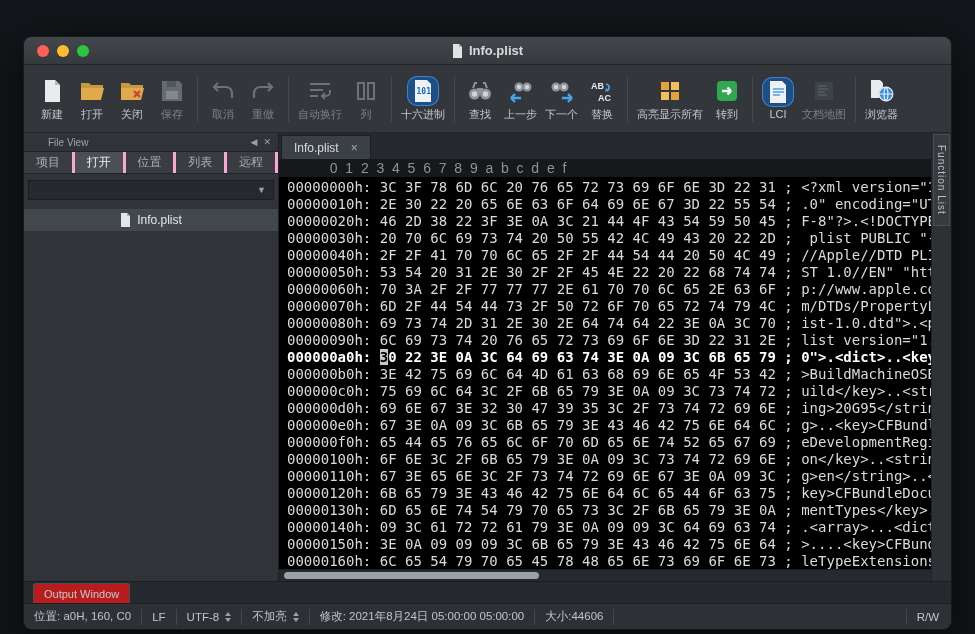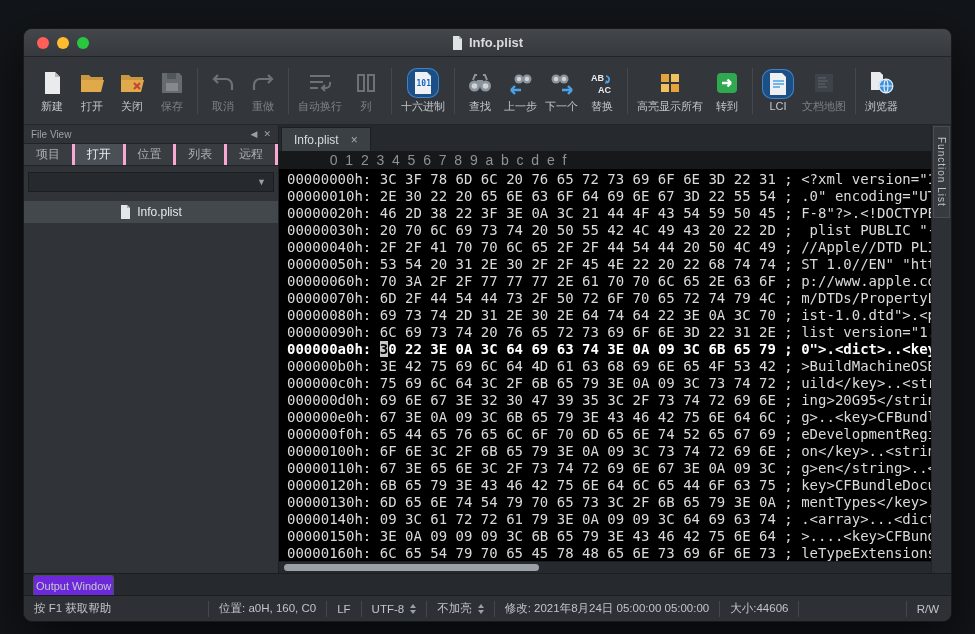--- a/index.html
+++ b/index.html
@@ -1,19 +1,19 @@
 <!DOCTYPE html>
 <html><head>
 <meta charset="utf-8">
 <style>
   * { margin:0; padding:0; box-sizing:border-box; }
   html,body { width:975px; height:634px; background:#121519; overflow:hidden;
               font-family:"Liberation Sans", sans-serif; }
 
-  .window { position:absolute; left:23px; top:28px; width:929px; height:594px;
+  .window { position:absolute; left:23px; top:36px; width:929px; height:594px;
             background:#2e3236; border-radius:9px; overflow:hidden;
             border:1px solid #17191c; box-shadow:0 18px 50px rgba(0,0,0,.65);
             display:flex; flex-direction:column; }
 
   
   .titlebar { flex:0 0 28px; background:linear-gradient(#43474c,#36393e);
               border-bottom:1px solid #222528; position:relative;
               display:flex; align-items:center; }
   .lights { display:flex; gap:8px; margin-left:13px; }
   .light { width:12px; height:12px; border-radius:50%; }
@@ -31,21 +31,21 @@
   .titem.dim { opacity:.5; }
   .tsep { width:1px; height:46px; background:#45494e; margin:0 5px; flex:0 0 1px; }
 
   
   .content { flex:1; display:flex; min-height:0; }
 
   
   .sidebar { flex:0 0 255px; background:#303439; border-right:1px solid #1e2124;
              display:flex; flex-direction:column; }
   .sb-header { flex:0 0 18px; display:flex; align-items:center; padding:0 7px;
-               color:#9ea3a8; font-size:10px; gap:6px; }
+               color:#9ea3a8; font-size:10px; gap:6px;margin-left:17px; }
   .sb-header .sp { flex:1; }
   .sb-hicon { color:#9aa0a6; font-size:9px; line-height:1; cursor:default; }
   .sb-tabs { flex:0 0 23px; display:flex; background:#2b2f33;
              border-top:1px solid #212427; border-bottom:1px solid #212427; }
   .sb-tab { flex:1; display:flex; align-items:center; justify-content:center;
             font-size:12px; color:#a9aeb3; background:#393d42; border-right:3px solid #f9a8d4; }
   .sb-tab.active { background:#4b5056; color:#edf0f2; }
   .sb-dd { margin:6px 4px 4px 4px; height:20px; background:#26292d; border:1px solid #1b1e21;
            display:flex; align-items:center; justify-content:flex-end; padding:0 7px;
            color:#9aa0a6; font-size:9px; }
@@ -75,22 +75,22 @@
 
   
   .fl-strip { flex:0 0 20px; background:#2d3135; border-left:1px solid #202327;
               display:flex; flex-direction:column; align-items:center; }
   .fl-tab { margin-top:1px; padding:10px 2px; background:#373b40; border:1px solid #4a4e53;
             writing-mode:vertical-rl; font-size:10px; color:#bcc0c4; letter-spacing:1px; }
 
   
   .outrow { flex:0 0 22px; background:#26292d; border-top:1px solid #1b1e21;
             display:flex; align-items:flex-end; padding-left:9px; }
-  .outtab { height:20px; display:flex; align-items:center; padding:0 2px;
-            background:#6d28d9; border:1px solid #4b4f54; border-bottom:none;
+  .outtab { height:20px; display:flex; align-items:center; padding:0 10px;
+            background:#b91c1c; border:1px solid #4b4f54; border-bottom:none;
             border-radius:3px 3px 0 0; color:#c5c9cd; font-size:11px; }
 
   
   .status { flex:0 0 26px; background:#2d3136; border-top:1px solid #1b1e21;
             display:flex; align-items:center; color:#c1c5c9; font-size:11.5px; overflow:hidden; }
   .sseg { padding:0 10px; height:16px; display:flex; align-items:center; gap:6px;
           border-right:1px solid #44484d; white-space:nowrap; }
   .sseg.first { width:185px; border-left:none; }
   .sseg.last { margin-left:auto; border-left:1px solid #44484d; border-right:none; padding-right:12px; }
   .spin { display:flex; flex-direction:column; gap:2px; }
@@ -414,21 +414,20 @@
       <div class="fl-tab">Function List</div>
     </div>
 
   </div>
 
   <div class="outrow">
     <div class="outtab">Output Window</div>
   </div>
 
   <div class="status">
-    <div class="sseg first">按 F1 获取帮助</div>
     <div class="sseg">位置: a0H, 160, C0</div>
     <div class="sseg">LF</div>
     <div class="sseg">
       <span>UTF-8</span>
       <span class="spin">
           <i class="up"></i>
           <i class="dn"></i>
         </span>
     </div>
     <div class="sseg">

